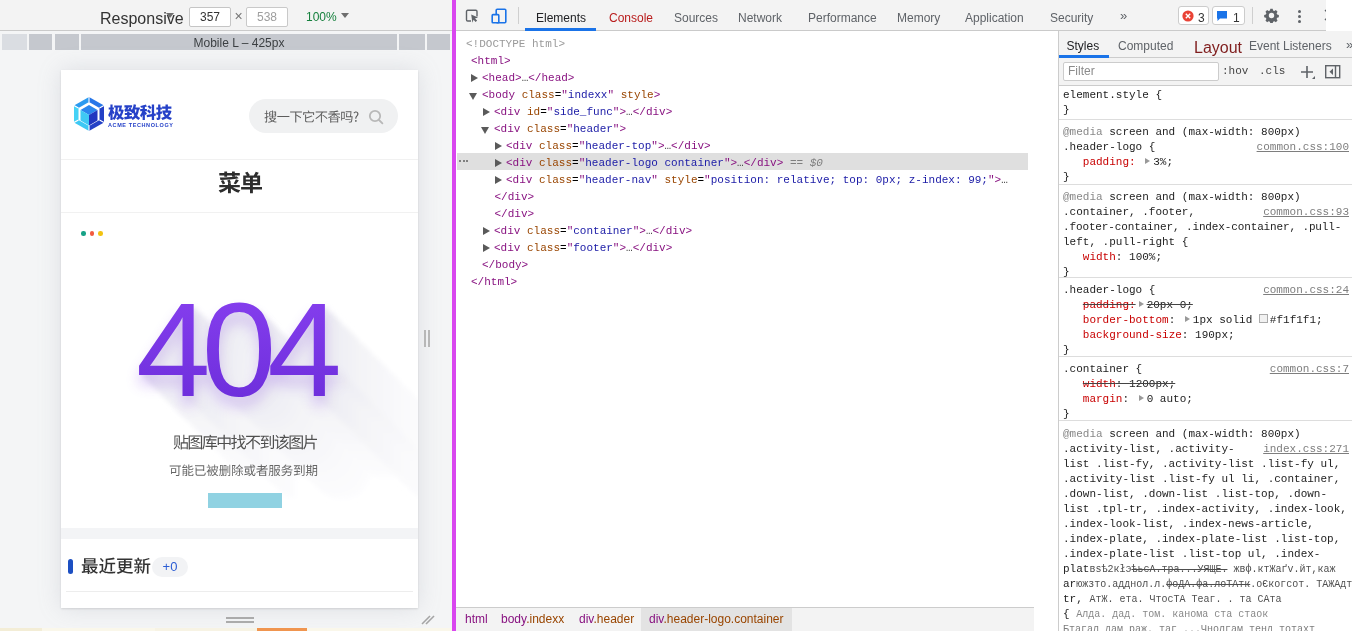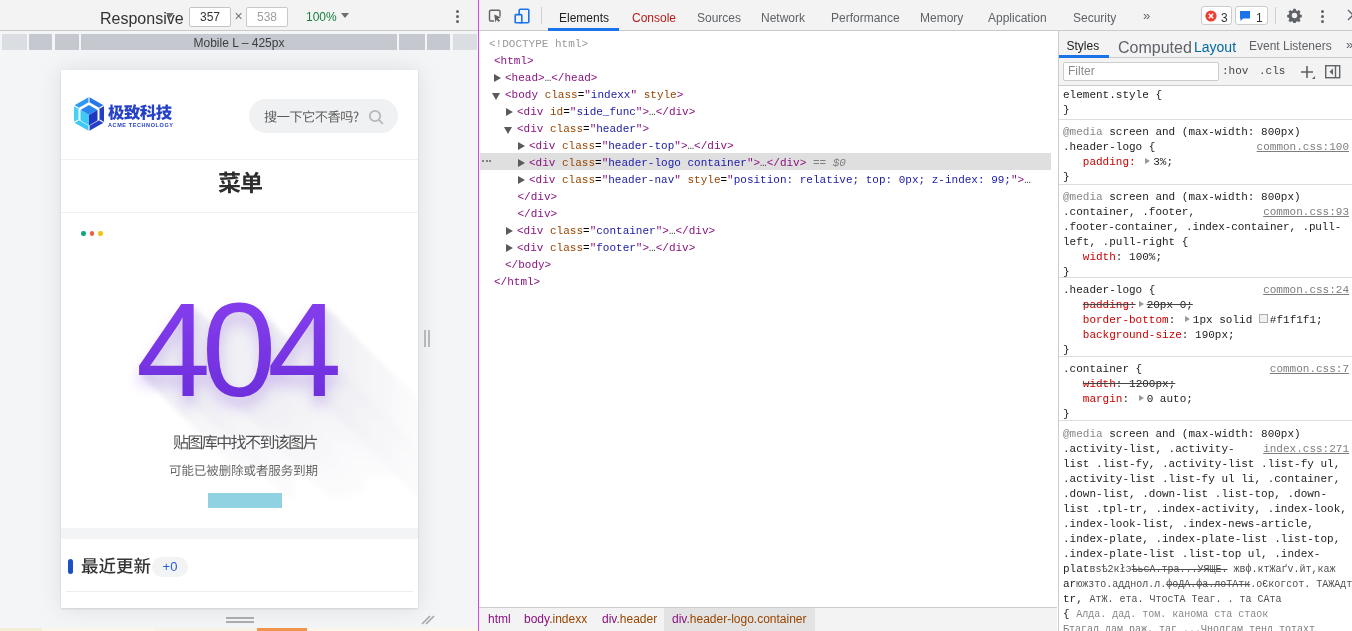--- a/index.html
+++ b/index.html
@@ -133,21 +133,21 @@
 <div class="abs" style="left:226px;top:621px;width:28px;height:2px;background:#ababab"></div>
 <svg class="abs" style="left:421px;top:613px" width="14" height="12" viewBox="0 0 14 12">
 <line x1="1" y1="11" x2="9" y2="3" stroke="#a5a5a5" stroke-width="1.6"></line>
 <line x1="5" y1="11" x2="13" y2="3" stroke="#a5a5a5" stroke-width="1.6"></line>
     </svg>
 <div class="abs" style="left:0;top:628px;width:478px;height:3px;background:#faf7ea"></div>
 <div class="abs" style="left:0;top:628px;width:42px;height:3px;background:#f3edd6"></div>
 <div class="abs" style="left:155px;top:628px;width:102px;height:3px;background:#f7f3e4"></div>
 <div class="abs" style="left:257px;top:628px;width:50px;height:3px;background:#f0954f"></div>
 </div>
-<div class="abs" style="left:478px;top:0;width:874px;height:631px;background:#fff;border-left:1px solid #d946ef;overflow:hidden">
+<div class="abs" style="left:452px;top:0;width:874px;height:631px;background:#fff;border-left:4px solid #d946ef;overflow:hidden">
 <div class="abs" style="left:0;top:0;width:874px;height:31px;background:#f3f3f3;border-bottom:1px solid #cacaca"></div>
 <svg class="abs" style="left:8px;top:8px" width="16" height="16" viewBox="0 0 16 16">
 <path d="M13 8.5 V3.5 a1.2 1.2 0 0 0 -1.2 -1.2 H3.7 A1.2 1.2 0 0 0 2.5 3.5 v8.3 a1.2 1.2 0 0 0 1.2 1.2 H7" fill="none" stroke="#5f6368" stroke-width="1.4"></path>
 <path d="M7.2 6.5 l6.8 2.9 -3 1 2.1 2.2 -1.4 1.4 -2.2 -2.2 -1.1 3z" fill="#5f6368"></path>
     </svg>
 <svg class="abs" style="left:34px;top:7px" width="18" height="18" viewBox="0 0 18 18">
 <rect x="6.2" y="2.2" width="9.6" height="13.6" rx="1" fill="none" stroke="#1a73e8" stroke-width="1.6"></rect>
 <rect x="2.2" y="7.6" width="6.6" height="8.2" rx="0.8" fill="#f3f3f3" stroke="#1a73e8" stroke-width="1.6"></rect>
     </svg>
 <div class="abs" style="left:62px;top:7px;width:1px;height:17px;background:#cfcfcf"></div>
@@ -213,22 +213,22 @@
 <div class="abs" style="left:0;top:607px;width:578px;height:24px;background:#f3f3f3;border-top:1px solid #ccc"></div>
 <div class="abs" style="left:185px;top:608px;width:151px;height:23px;background:#e3e3e3"></div>
 <div class="abs" style="left:9px;top:612px;font-size:12px"><span class="tag">html</span></div>
 <div class="abs" style="left:45px;top:612px;font-size:12px"><span class="tag">body</span><span class="attr">.indexx</span></div>
 <div class="abs" style="left:123px;top:612px;font-size:12px"><span class="tag">div</span><span class="attr">.header</span></div>
 <div class="abs" style="left:193px;top:612px;font-size:12px"><span class="tag">div</span><span class="attr">.header-logo.container</span></div>
 </div>
 <div class="abs" style="left:1058px;top:31px;width:294px;height:600px;background:#fff;border-left:1px solid #ccc;overflow:hidden">
 <div class="abs" style="left:0;top:0;width:294px;height:27px;background:#f3f3f3;border-bottom:1px solid #ccc"></div>
 <div class="abs" style="left:7.5px;top:7.5px;font-size:12px;color:#202124">Styles</div>
-<div class="abs" style="left:59px;top:7.5px;font-size:16px;color:#5f6368">Computed</div>
-<div class="abs" style="left:135px;top:7.5px;font-size:14px;color:#0369a1">Layout</div>
+<div class="abs" style="left:59px;top:7.5px;font-size:12px;color:#5f6368">Computed</div>
+<div class="abs" style="left:135px;top:7.5px;font-size:16px;color:#7f1d1d">Layout</div>
 <div class="abs" style="left:190px;top:7.5px;font-size:12px;color:#5f6368">Event Listeners</div>
 <div class="abs" style="left:287px;top:6px;font-size:13px;color:#5f6368">»</div>
 <div class="abs" style="left:-2px;top:24px;width:52px;height:3px;background:#1a73e8"></div>
 <div class="abs" style="left:0;top:27px;width:294px;height:28px;background:#f3f3f3;border-bottom:1px solid #ccc"></div>
 <div class="abs" style="left:4px;top:31px;width:156px;height:19px;background:#fff;border:1px solid #ccc;border-radius:2px;font-size:12px;line-height:17px;color:#8b8b8b;padding-left:4px">Filter</div>
 <div class="abs mono" style="left:163px;top:32px;color:#444">:hov</div>
 <div class="abs mono" style="left:200px;top:32px;color:#444">.cls</div>
 <svg class="abs" style="left:240px;top:33px" width="16" height="16" viewBox="0 0 16 16">
 <path d="M8 2 V14 M2 8 H14" stroke="#5f6368" stroke-width="1.6"></path>
 <path d="M13 15 l3 0 0 -3 z" fill="#5f6368"></path>

